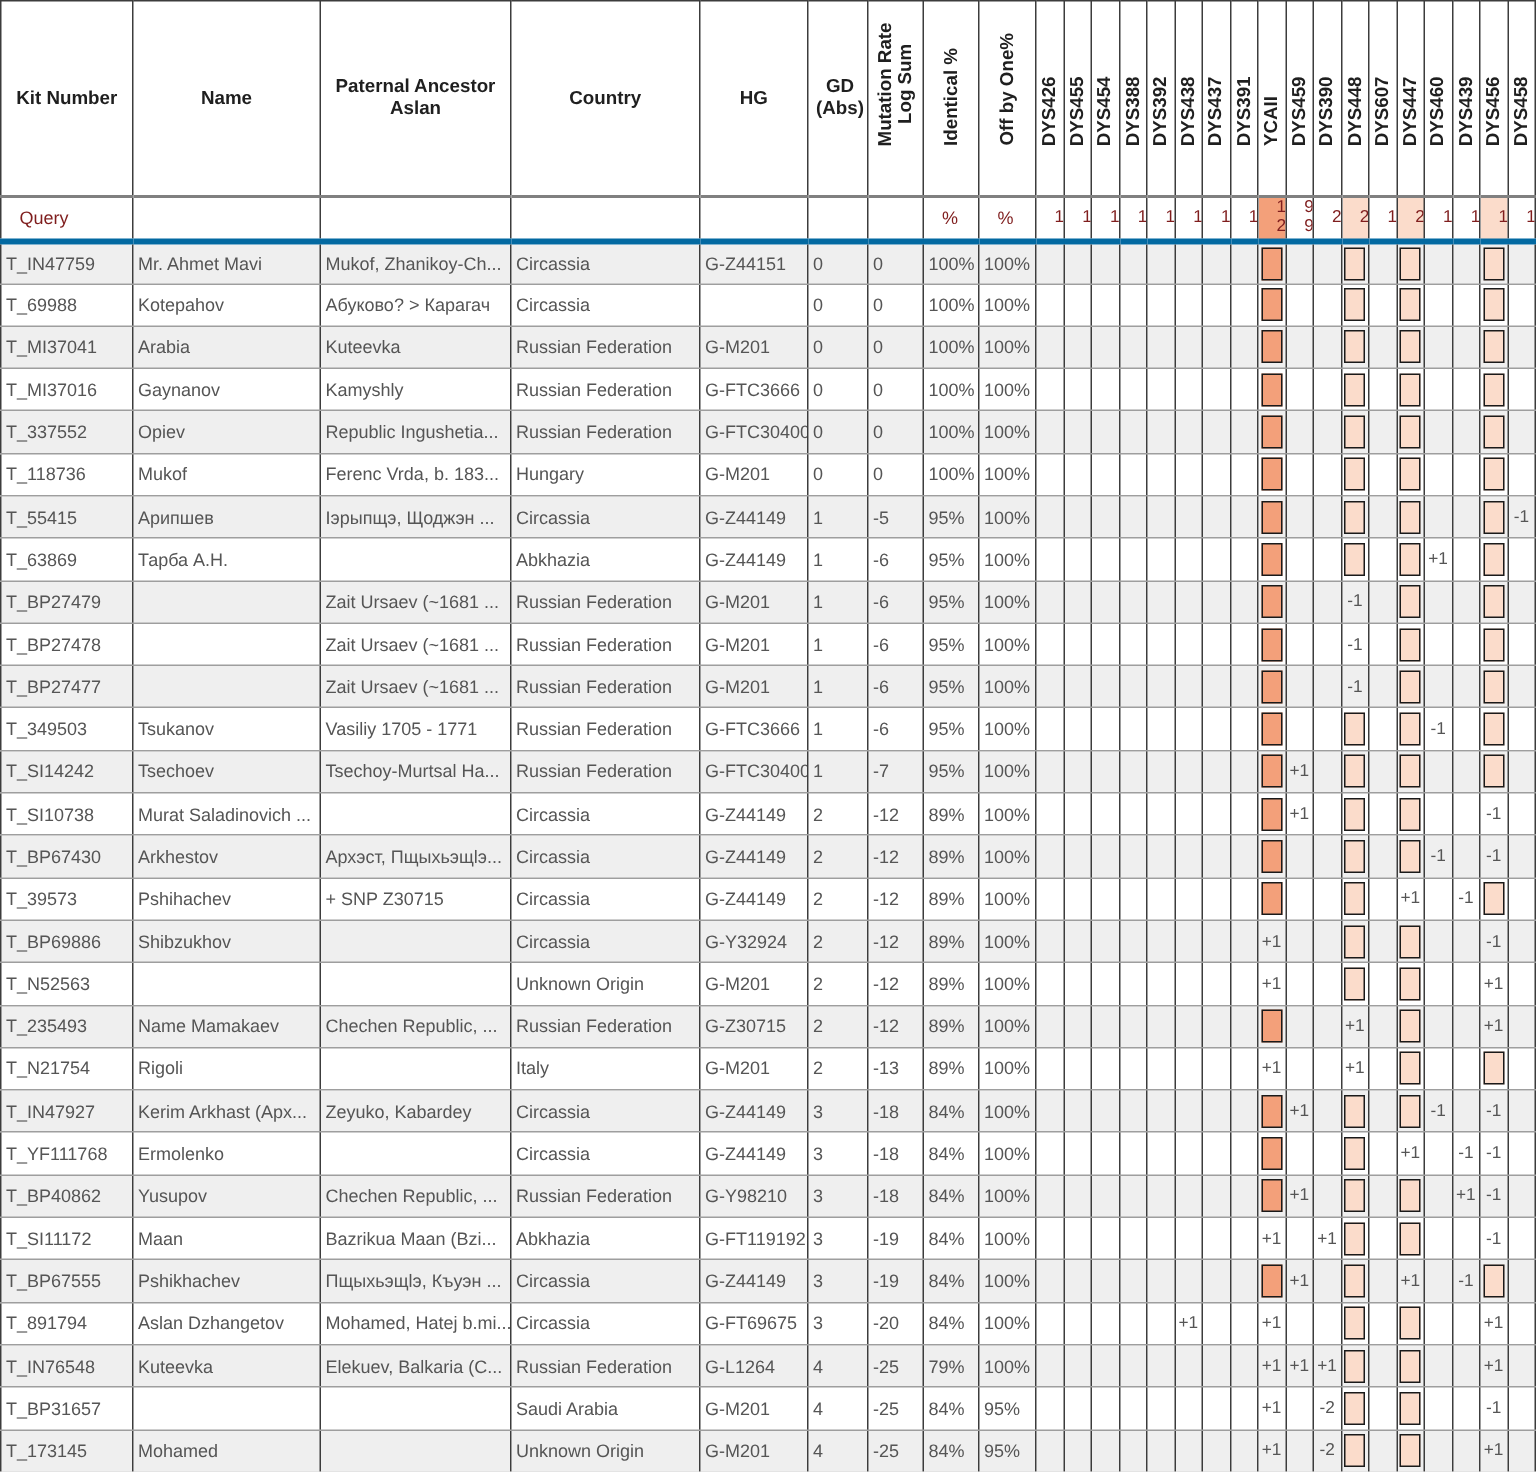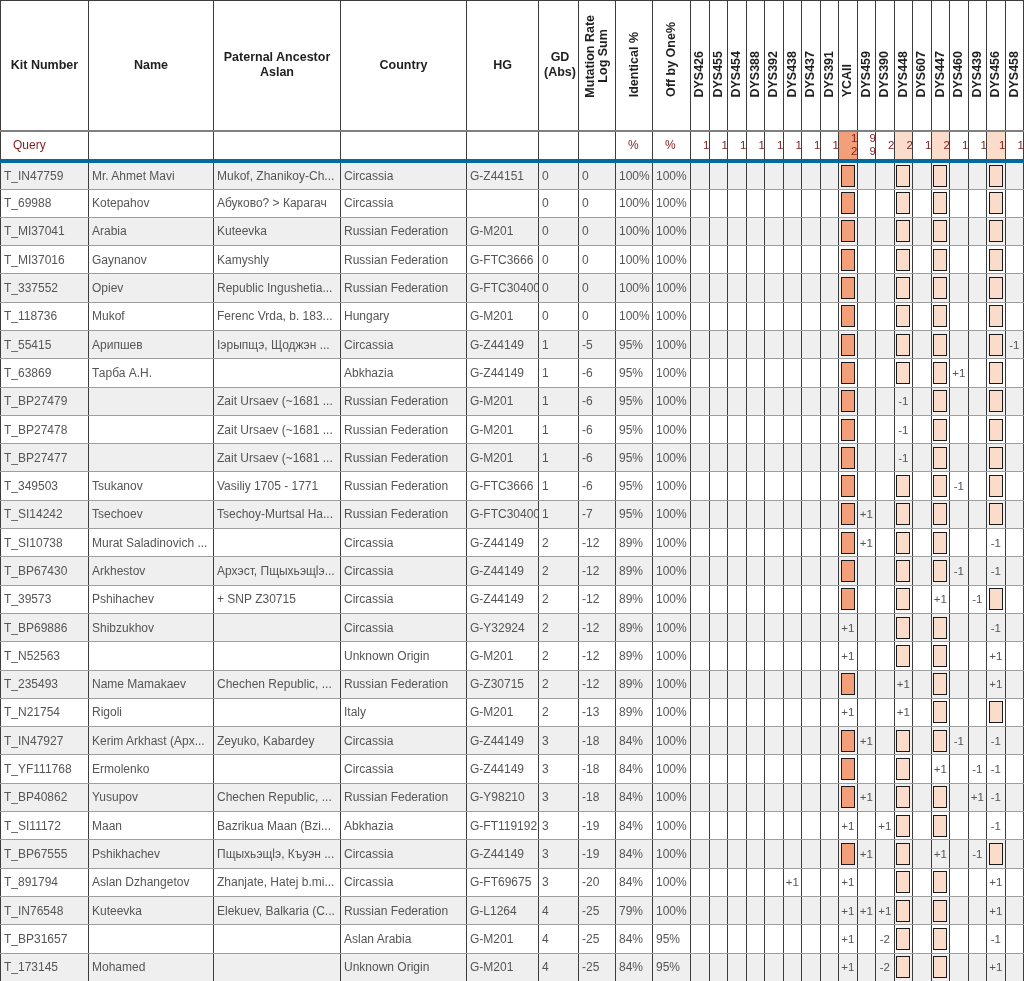--- a/index.html
+++ b/index.html
@@ -1097,21 +1097,21 @@
         <td class="mk"></td>
         <td class="mk">-1</td>
         <td class="mk">
           <div class="mbox"></div>
         </td>
         <td class="mk"></td>
       </tr>
       <tr>
         <td>T_891794</td>
         <td>Aslan Dzhangetov</td>
-        <td>Zhanjate, Hatej b.mi...</td>
+        <td>Mohamed, Hatej b.mi...</td>
         <td>Circassia</td>
         <td>G-FT69675</td>
         <td>3</td>
         <td>-20</td>
         <td>84%</td>
         <td>100%</td>
         <td class="mk"></td>
         <td class="mk"></td>
         <td class="mk"></td>
         <td class="mk"></td>
@@ -1164,21 +1164,21 @@
         </td>
         <td class="mk"></td>
         <td class="mk"></td>
         <td class="mk">+1</td>
         <td class="mk"></td>
       </tr>
       <tr>
         <td>T_BP31657</td>
         <td></td>
         <td></td>
-        <td>Aslan Arabia</td>
+        <td>Saudi Arabia</td>
         <td>G-M201</td>
         <td>4</td>
         <td>-25</td>
         <td>84%</td>
         <td>95%</td>
         <td class="mk"></td>
         <td class="mk"></td>
         <td class="mk"></td>
         <td class="mk"></td>
         <td class="mk"></td>

